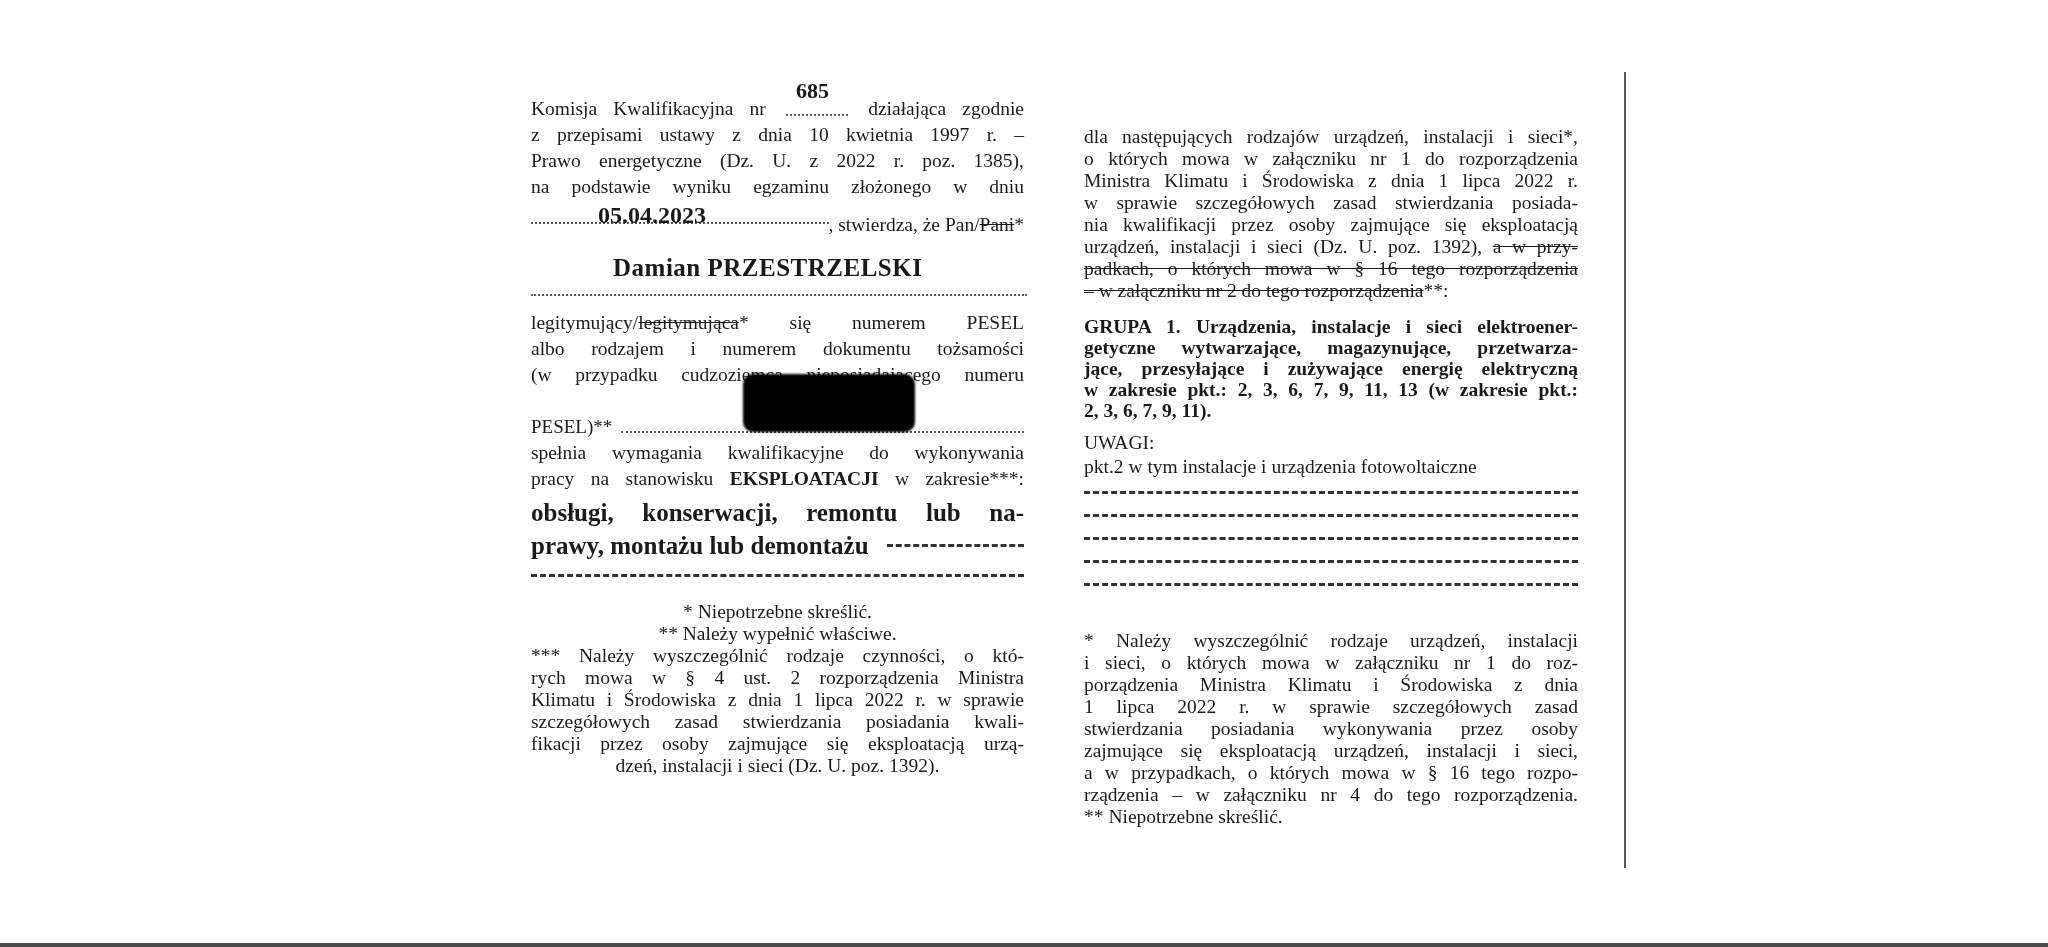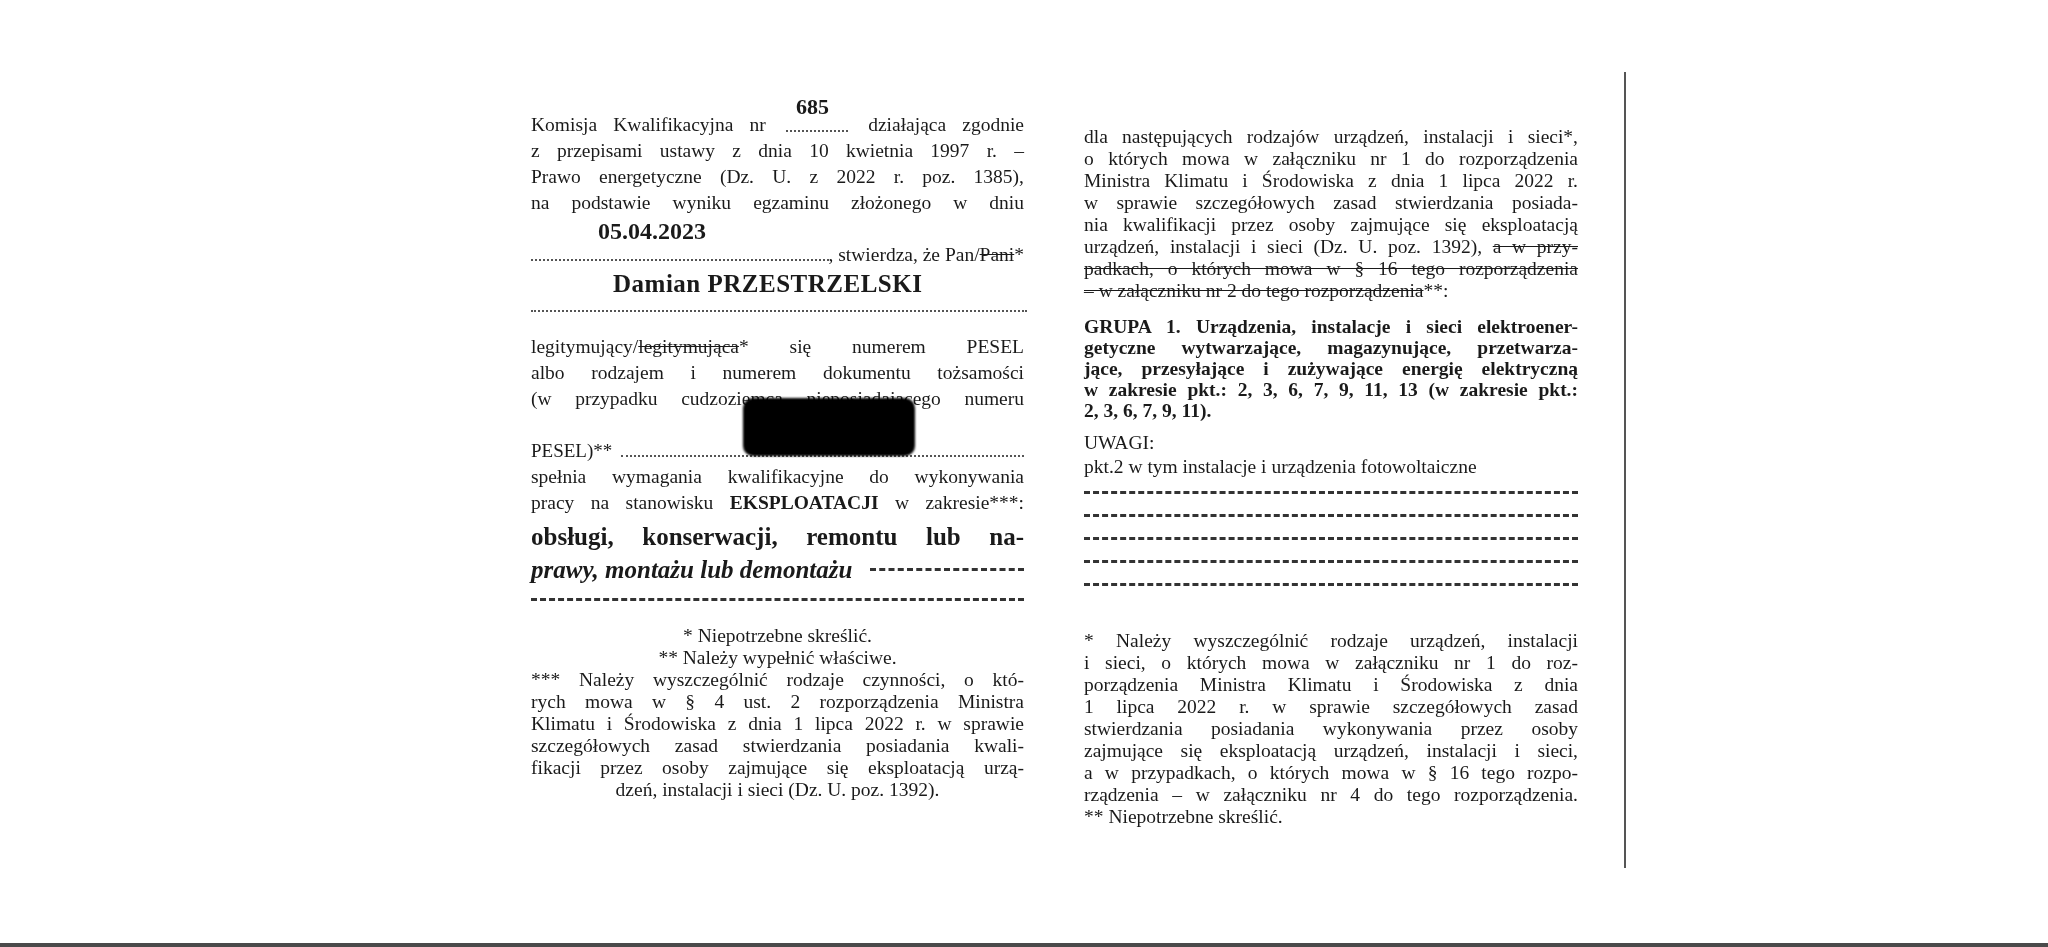--- a/index.html
+++ b/index.html
@@ -4,29 +4,29 @@
   <style>
     html, body { margin: 0; padding: 0; }
     body {
       width: 2048px; height: 947px; position: relative; overflow: hidden;
       background: #ffffff; color: #1a1a1a;
       font-family: "Liberation Serif", "DejaVu Serif", serif;
     }
     .bottom-rule { position: absolute; left: 0; top: 943px; width: 2048px; height: 4px; background: #4a4a4a; }
     .right-rule { position: absolute; left: 1624px; top: 72px; width: 2px; height: 796px; background: #555; }
     .col { position: absolute; }
-    .left { left: 531px; top: 112px; width: 493px; }
+    .left { left: 531px; top: 96px; width: 493px; }
     .right { left: 1084px; top: 126px; width: 494px; }
 
     .p { font-size: 19.5px; line-height: 26px; text-align: justify; margin: 0; }
     .p .line { display: block; text-align: justify; text-align-last: justify; white-space: nowrap; }
     .strike { text-decoration: line-through; }
     .b { font-weight: bold; }
 
-    .fill-row { position: relative; display: flex; align-items: flex-end; font-size: 19.5px; }
+    .fill-row { position: relative; display: flex; align-items: center; font-size: 19.5px; }
     .dots { flex: 1; border-bottom: 2px dotted #555; height: 0; margin-bottom: 5px; }
     .fill-val { position: absolute; font-weight: bold; font-size: 24px; }
 
     .nr-wrap { position: relative; display: inline-block; width: 70px; }
     .nr-wrap .dotline { display: block; border-bottom: 2px dotted #555; height: 0; position: absolute; left: 4px; right: 4px; bottom: 6px; }
     .nr-val { position: absolute; left: 14px; top: -18px; font-weight: bold; font-size: 22px; }
 
     .name-row { position: relative; height: 48px; }
     .name-row .name { position: absolute; left: 82px; top: 4px; font-weight: bold; font-size: 25px; letter-spacing: 0.5px; }
     .name-row .dotline { position: absolute; left: 0; right: -3px; bottom: 2px; border-bottom: 2px dotted #555; }
@@ -78,40 +78,40 @@
     <span class="fill-val" style="left:67px; top:2px;">05.04.2023</span>
     <span class="dots"></span>
     <span><span>, stwierdza, że Pan/</span><span class="strike">Pani</span><span>*</span></span>
   </div>
 
   <div class="name-row">
     <span class="name">Damian PRZESTRZELSKI</span>
     <span class="dotline"></span>
   </div>
 
-  <div class="p" style="margin-top:20px;">
+  <div class="p" style="margin-top:12px;">
     <span class="line"><span>legitymujący/</span><span class="strike">legitymująca</span><span>* się numerem PESEL</span></span>
     <span class="line">albo rodzajem i numerem dokumentu tożsamości</span>
     <span class="line">(w przypadku cudzoziemca nieposiadającego numeru</span>
   </div>
 
   <div class="pesel-row">
     <span class="label">PESEL)**</span>
     <span class="dotline"></span>
     <span class="redaction"></span>
   </div>
 
   <div class="p">
     <span class="line">spełnia wymagania kwalifikacyjne do wykonywania</span>
     <span class="line"><span>pracy na stanowisku</span> <span class="b">EKSPLOATACJI</span> <span>w zakresie***:</span></span>
   </div>
 
   <div class="scope">
     <span class="line">obsługi, konserwacji, remontu lub na-</span>
-    <span style="display:flex; align-items:center;font-style:italic;">
+    <span style="display:flex; align-items:center;">
         <span style="white-space:nowrap;">prawy, montażu lub demontażu</span>
         <span class="dash-inline" style="flex:1; margin-left:18px;"></span>
       </span>
   </div>
   <div class="dash-line"></div>
 
   <div class="notes">
     <span class="line">* Niepotrzebne skreślić.</span>
     <span class="line">** Należy wypełnić właściwe.</span>
     <span class="line j">*** Należy wyszczególnić rodzaje czynności, o któ-</span>

